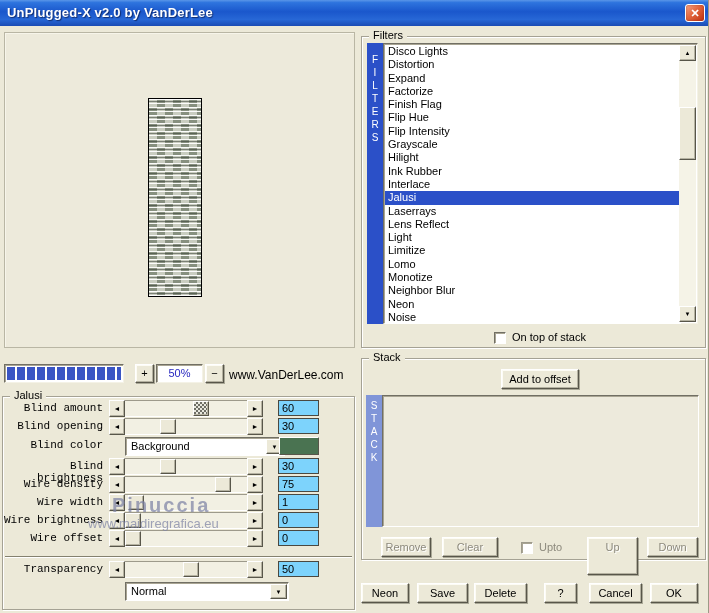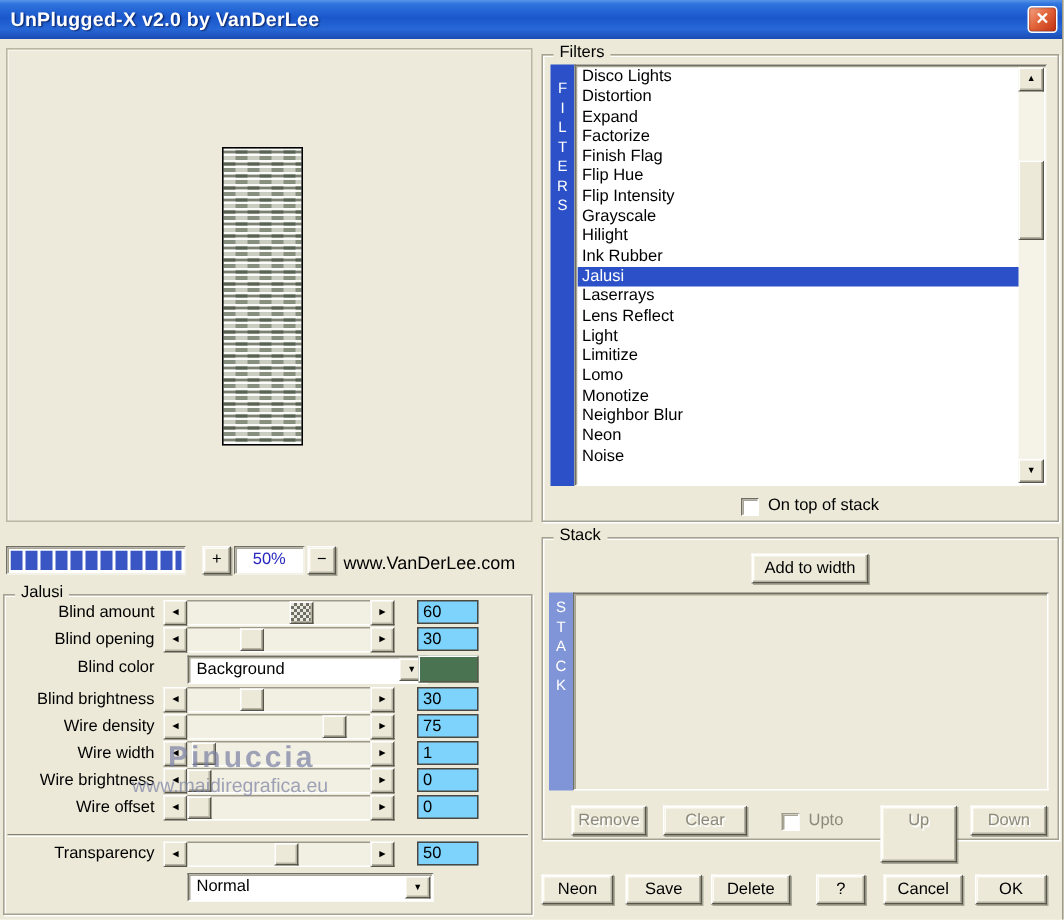--- a/index.html
+++ b/index.html
@@ -74,21 +74,21 @@
   .zoom-plus{left:135px; top:364px; width:19px; height:19px; line-height:17px;}
   .zoom-display{
     position:absolute; left:156px; top:364px; width:47px; height:19px;
     text-align:center; line-height:17px; color:#2828C0; font-size:11px;
   }
   .zoom-minus{left:205px; top:364px; width:19px; height:19px; line-height:16px;}
   .site-text{position:absolute; left:229px; top:368px; font-size:12px;}
   
   .params-group{left:2px; top:396px; width:353px; height:214px;}
   .prow{position:absolute; left:0; width:100%; height:18px;}
-  .plabel{position:absolute; left:0; top:2px; width:100px; text-align:right; font-size:11px;}
+  .plabel{position:absolute; left:0; top:2px; width:100px; text-align:right; font-size:11px;font-family:Liberation Mono, monospace;}
   .slider{position:absolute; left:106px; top:0; width:154px; height:17px;}
   .sbtn{
     position:absolute; top:0; width:16px; height:17px; background:#ECE9D8; box-sizing:border-box;
     border:1px solid; border-color:#FFF #58564A #58564A #FFF;
     box-shadow:inset -1px -1px 0 #B5B2A1;
     font-size:7px; line-height:15px; text-align:center;
   }
   .sbtn.left{left:0;} .sbtn.right{right:0;}
   .strack{
     position:absolute; left:16px; right:16px; top:0; bottom:0;
@@ -342,20 +342,21 @@
           <div class="li">Disco Lights</div>
           <div class="li">Distortion</div>
           <div class="li">Expand</div>
           <div class="li">Factorize</div>
           <div class="li">Finish Flag</div>
           <div class="li">Flip Hue</div>
           <div class="li">Flip Intensity</div>
           <div class="li">Grayscale</div>
           <div class="li">Hilight</div>
           <div class="li">Ink Rubber</div>
+          <div class="li">Interlace</div>
           <div class="li selected">Jalusi</div>
           <div class="li">Laserrays</div>
           <div class="li">Lens Reflect</div>
           <div class="li">Light</div>
           <div class="li">Limitize</div>
           <div class="li">Lomo</div>
           <div class="li">Monotize</div>
           <div class="li">Neighbor Blur</div>
           <div class="li">Neon</div>
           <div class="li">Noise</div>
@@ -369,21 +370,21 @@
           <span>▼</span>
         </div>
       </div>
     </div>
     <div class="cb ontop-cb"></div>
     <div class="ontop-label">On top of stack</div>
   </div>
 
   <div class="group stack-group">
     <div class="group-label">Stack</div>
-    <div class="btn add-btn">Add to width</div>
+    <div class="btn add-btn">Add to offset</div>
     <div class="side-bar stack-bar">
         <div class="side-letter">S</div>
         <div class="side-letter">T</div>
         <div class="side-letter">A</div>
         <div class="side-letter">C</div>
         <div class="side-letter">K</div>
       </div>
     <div class="stack-list"></div>
     <div class="btn disabled remove-btn">Remove</div>
     <div class="btn disabled clear-btn">Clear</div>

